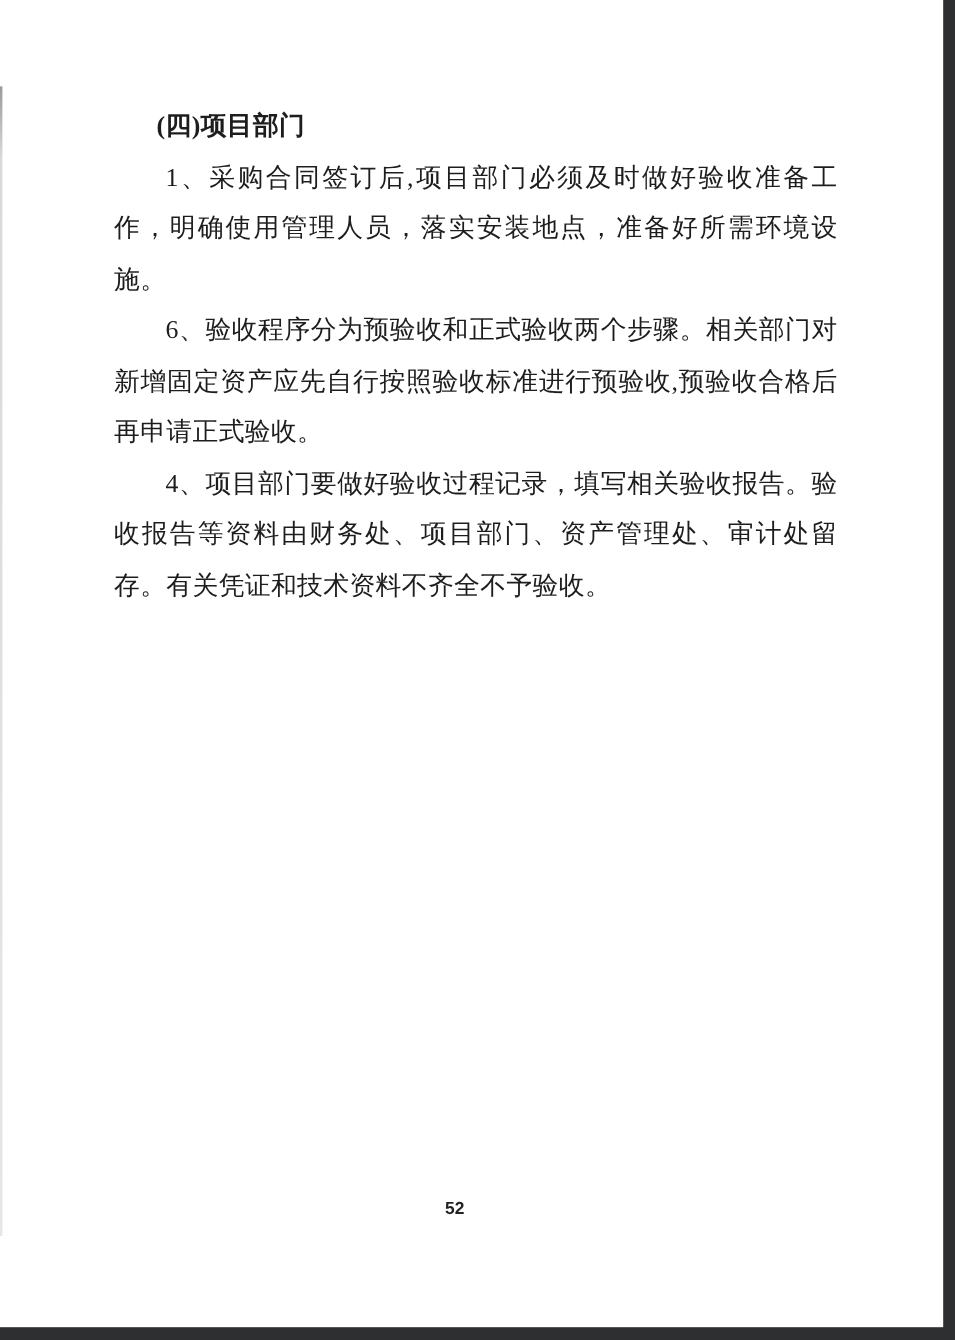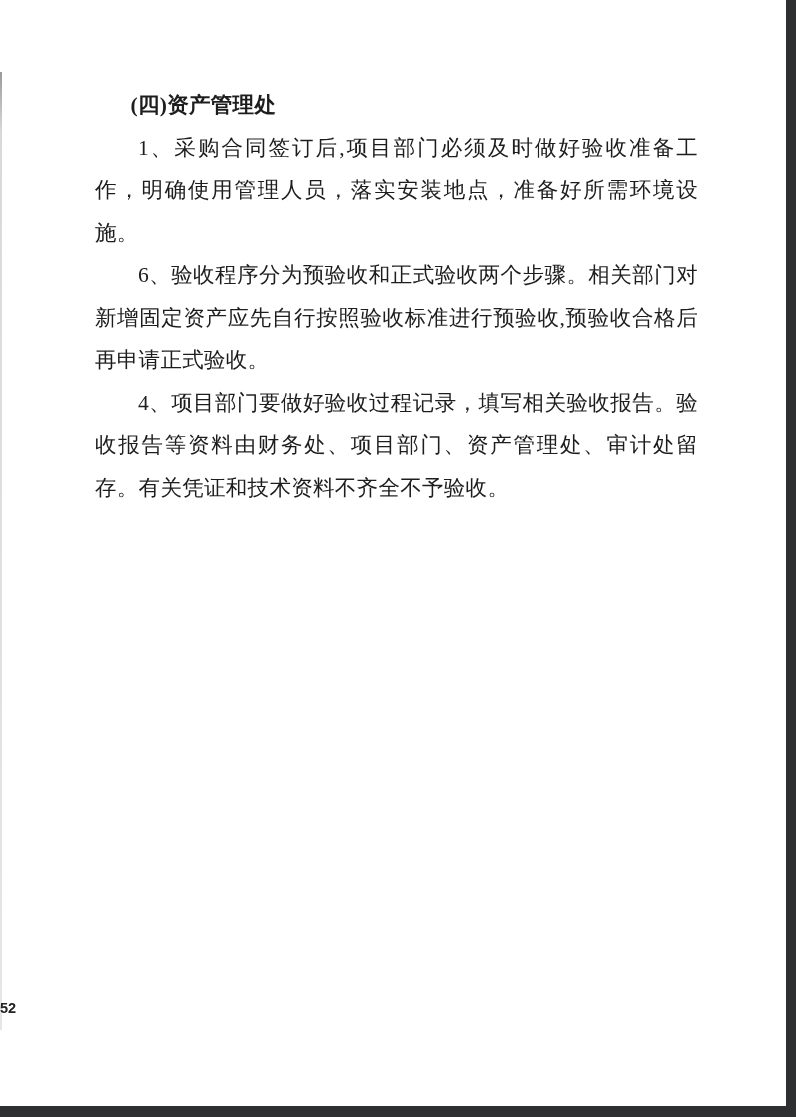--- a/index.html
+++ b/index.html
@@ -63,34 +63,34 @@
   .content p.heading {
     font-weight: bold;
     text-align: left;
     text-indent: 1.65em;
   }
   .page-number {
     position: absolute;
     left: 0;
     top: 1000px;
     width: 758px;
-    text-align: left;
+    text-align: center;
     font-family: "Liberation Sans", "DejaVu Sans", sans-serif;
     font-weight: bold;
     font-size: 14.5px;
     color: #222222;
   }
 </style>
 </head>
 <body>
 
 <div class="scan-edge-left"></div>
 <div class="scan-edge-right"></div>
 <div class="scan-edge-bottom"></div>
 
 <div class="content">
-  <p class="heading">(四)资产管理处</p>
+  <p class="heading">(四)项目部门</p>
   <p>1、采购合同签订后,项目部门必须及时做好验收准备工作，明确使用管理人员，落实安装地点，准备好所需环境设施。</p>
   <p>6、验收程序分为预验收和正式验收两个步骤。相关部门对新增固定资产应先自行按照验收标准进行预验收,预验收合格后再申请正式验收。</p>
   <p>4、项目部门要做好验收过程记录，填写相关验收报告。验收报告等资料由财务处、项目部门、资产管理处、审计处留存。有关凭证和技术资料不齐全不予验收。</p>
 </div>
 
 <div class="page-number">52</div>
 
 </body></html>

